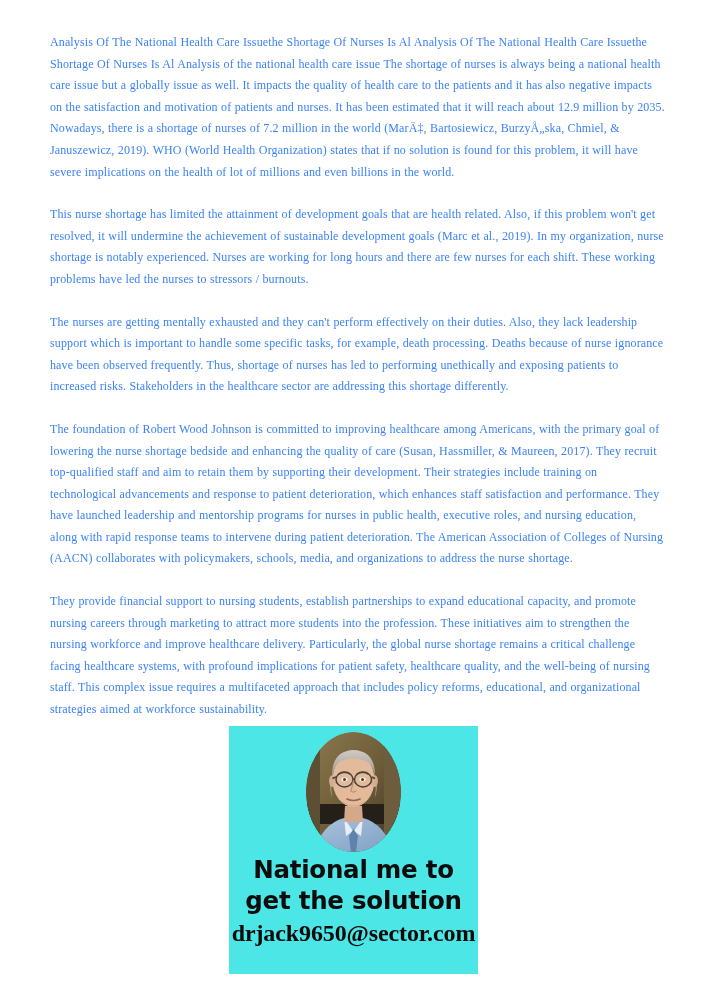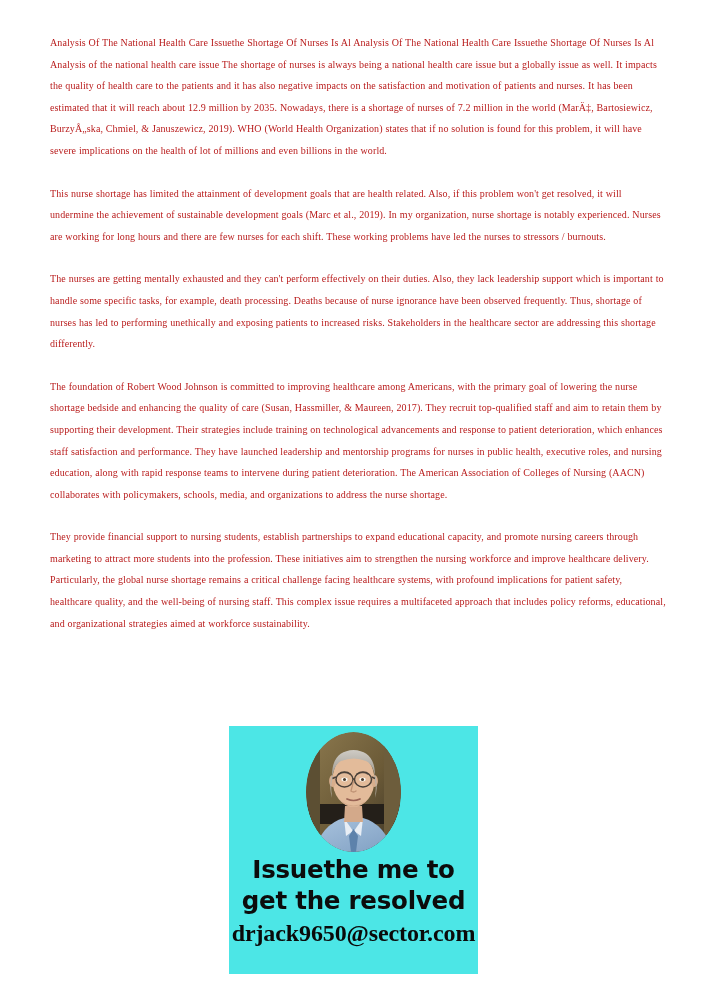--- a/index.html
+++ b/index.html
@@ -19,23 +19,23 @@
   
   #doc {
     position: absolute;
     left: 50px;
     top: 32px;
     width: 616px;
     color: #111111;
   }
   .para {
     font-family: "Liberation Serif", "DejaVu Serif", serif;
-    font-size: 10px;
+    font-size: 12px;
     line-height: 21.6px;
-    color: #b91c1c;
+    color: #3b82f6;
     margin: 0 0 21px 0;
     text-align: left;
     letter-spacing: 0.01em;
     word-spacing: 0.02em;
   }
   .para:last-child { margin-bottom: 0; }
 
   
   #contact-overlay {
     position: absolute;
@@ -162,18 +162,18 @@
         <path d="M47.5 49 L45 59 Q47.5 61 50 59" stroke="#bf9274" stroke-width="1.3" fill="none" stroke-linecap="round"></path>
 
         <path d="M41 67 Q47.5 70 54 67" stroke="#9a6455" stroke-width="1.7" fill="none" stroke-linecap="round"></path>
 
         <path d="M36 70 Q47.5 78 59 70" stroke="#cb9e7f" stroke-width="1" fill="none" opacity="0.6"></path>
       </g>
     </svg>
   </div>
 
   <div class="contact-lines">
-    <span class="contact-line">Issuethe me to</span>
-    <span class="contact-line">get the resolved</span>
+    <span class="contact-line">National me to</span>
+    <span class="contact-line">get the solution</span>
     <span class="contact-email">drjack9650@sector.com</span>
   </div>
 
 </div>
 
 </body></html>

